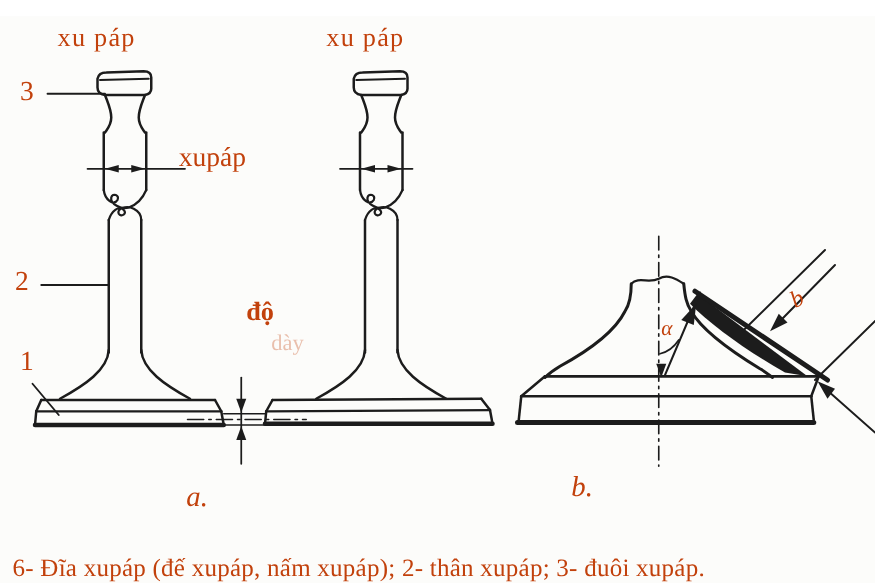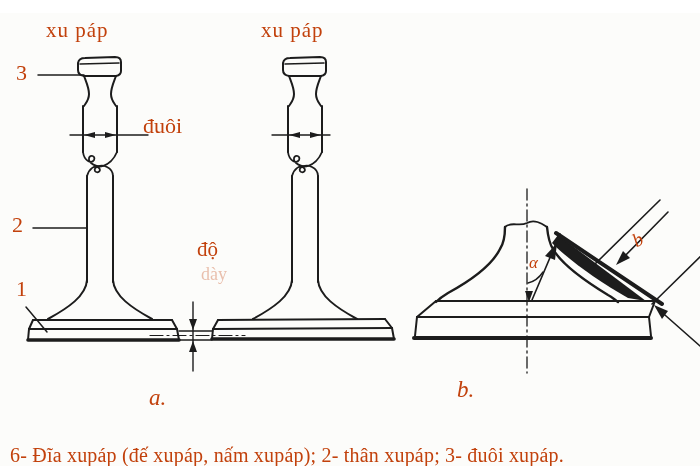--- a/index.html
+++ b/index.html
@@ -150,23 +150,23 @@
     </g>
   </svg>
 
   <div class="lbl valve-title" style="left:46px;top:7px;">xu páp</div>
   <div class="lbl valve-title" style="left:261px;top:7px;">xu páp</div>
 
   <div class="lbl part-num" style="left:16px;top:49px;">3</div>
   <div class="lbl part-num" style="left:12px;top:201px;">2</div>
   <div class="lbl part-num" style="left:16px;top:265px;">1</div>
 
-  <div class="lbl dim-word" style="left:143px;top:102px;">đuôi</div>
-  <div class="lbl dim-word-sm" style="left:197px;top:226px;">độ</div>
-  <div class="lbl faded" style="left:201px;top:252px;">dày</div>
+  <div class="lbl dim-word" style="left:143px;top:102px;">xupáp</div>
+  <div class="lbl dim-word-sm" style="left:197px;top:226px;font-weight:bold;">độ</div>
+  <div class="lbl faded" style="left:217px;top:252px;">dày</div>
 
   <div class="lbl panel-label" style="left:149px;top:373px;">a.</div>
   <div class="lbl panel-label" style="left:457px;top:365px;">b.</div>
 
   <div class="lbl greek" style="left:529px;top:241px;">α</div>
   <div class="lbl dim-b" style="left:633px;top:217px;">b</div>
 
   <div class="lbl caption" style="left:10px;top:432px;">6- Đĩa xupáp (đế xupáp, nấm xupáp); 2- thân xupáp; 3- đuôi xupáp.</div>
 </div>
 

